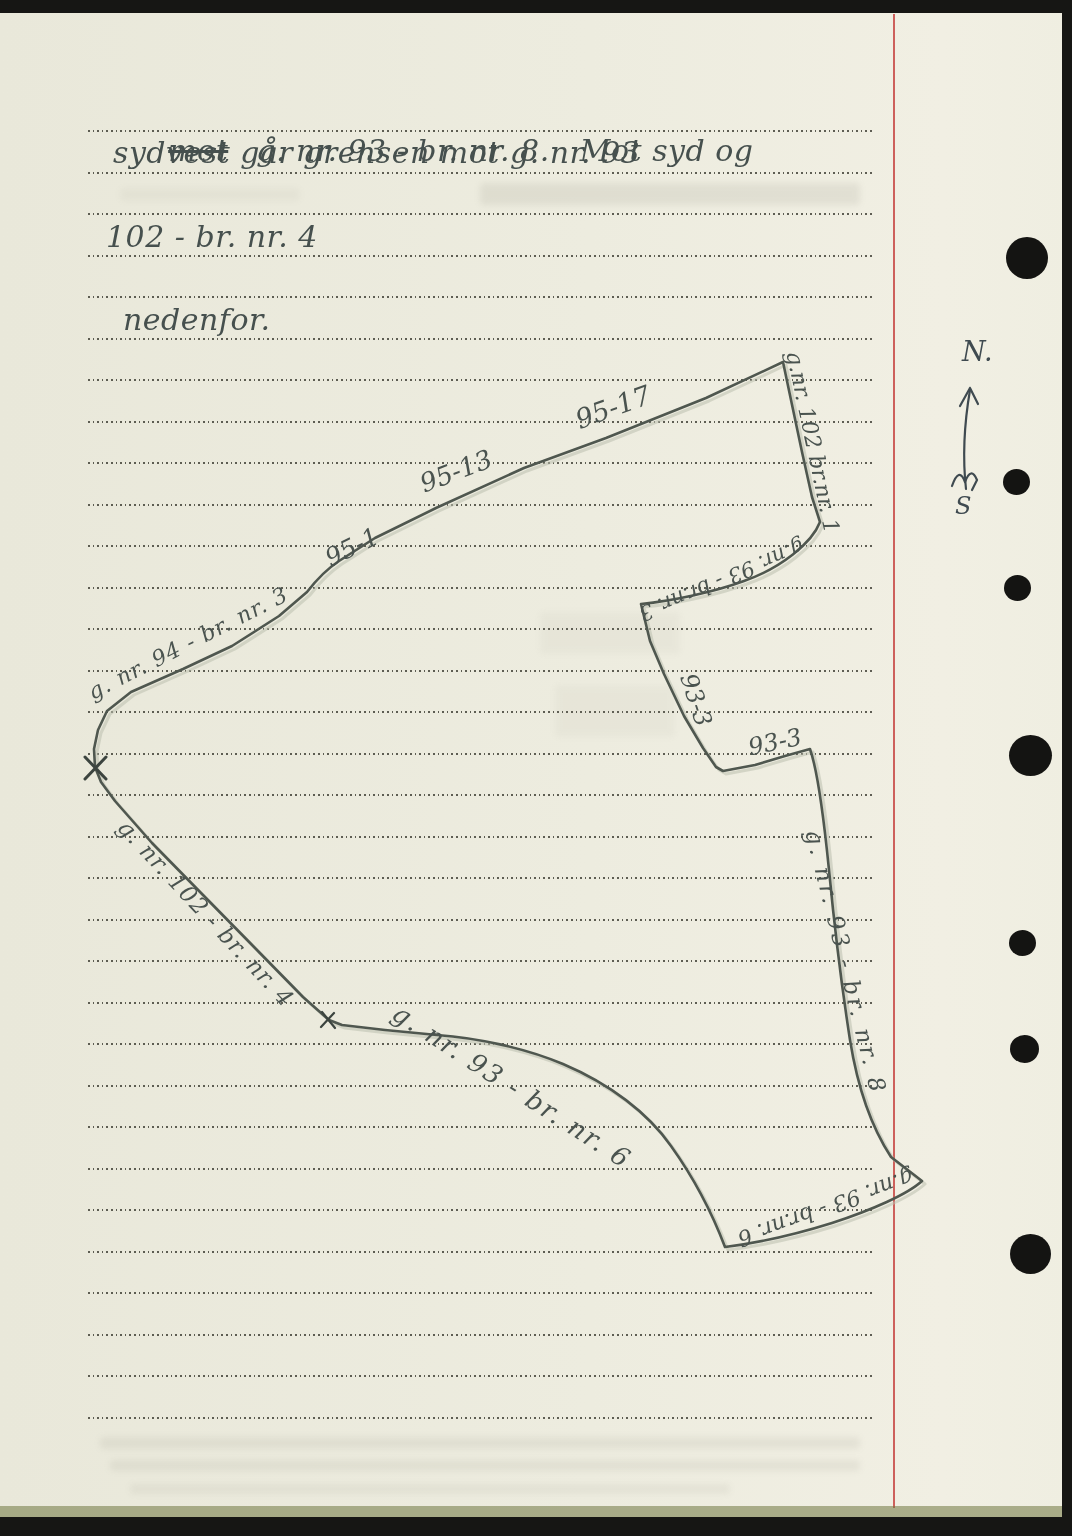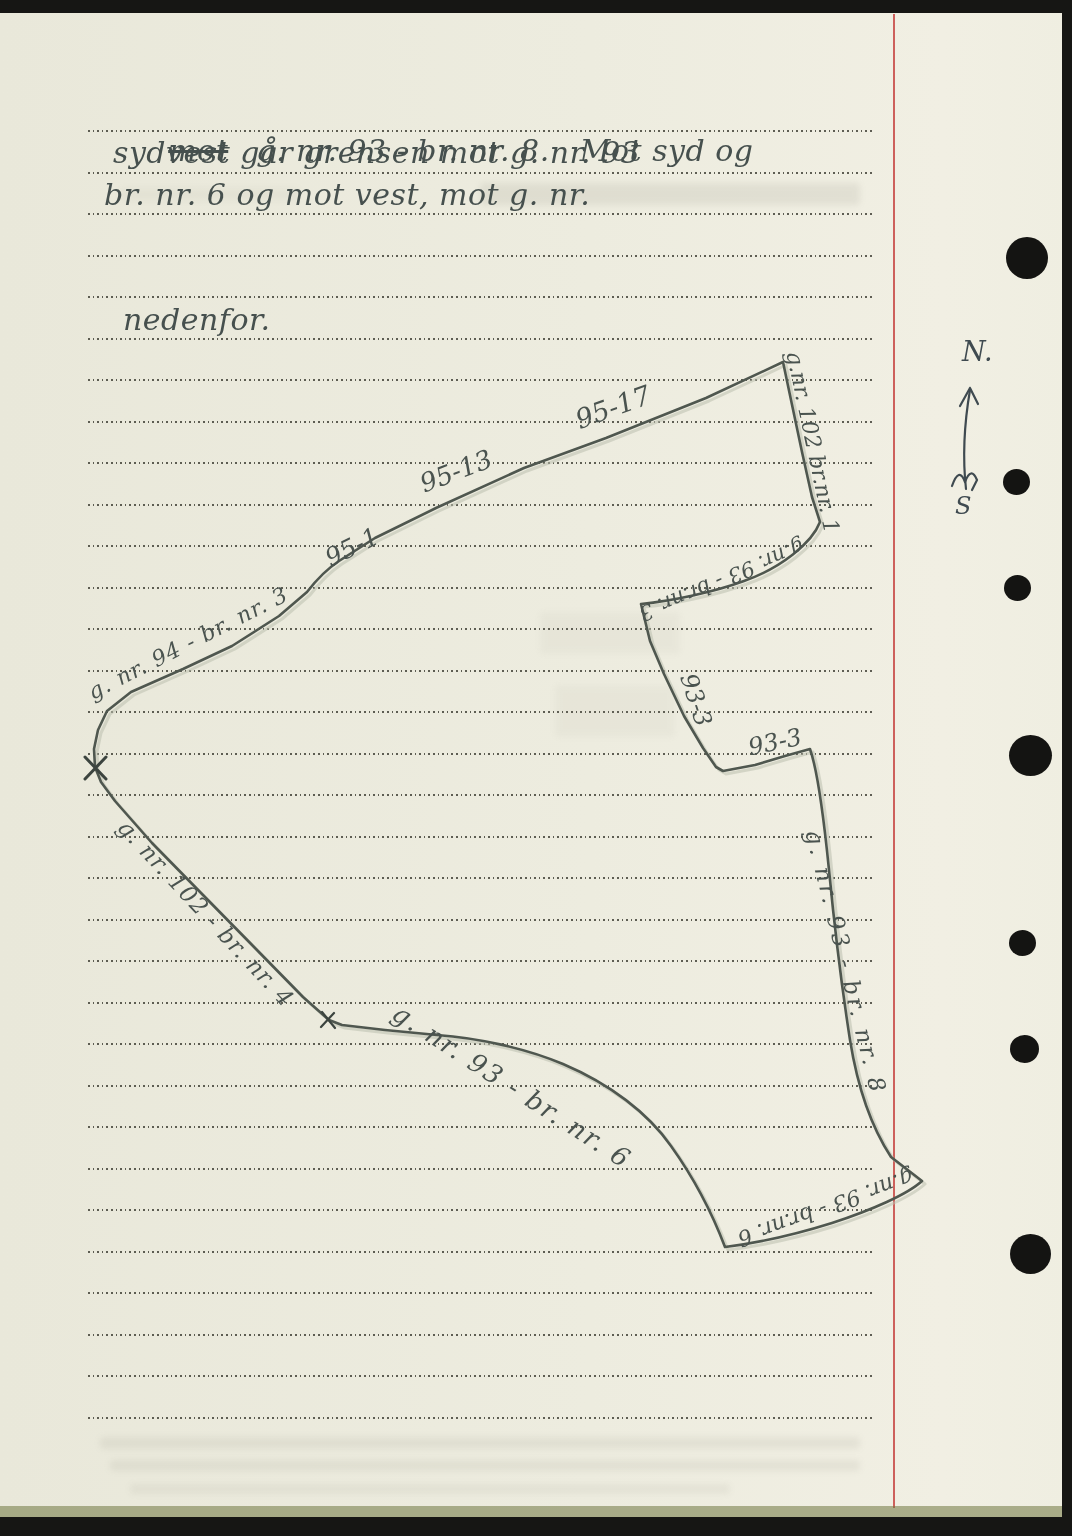--- a/index.html
+++ b/index.html
@@ -85,21 +85,21 @@
   <div class="smudge" style="left:100px;top:1437px;width:760px;height:12px;opacity:.12;"></div>
   <div class="smudge" style="left:110px;top:1460px;width:750px;height:11px;opacity:.12;"></div>
   <div class="smudge" style="left:130px;top:1484px;width:600px;height:10px;opacity:.10;"></div>
 
   <div class="margin-line"></div>
 
   <div class="hw" style="left:128px;top:94px;">
     <span class="strike">mot</span><span>g. nr. 93 - br. nr. 8.   Mot syd og</span>
   </div>
   <div class="hw" style="left:113px;top:134px;">sydvest går grensen mot g. nr. 93</div>
-  <div class="hw" style="left:104px;top:176px;">br. nr. 6 og mot vest, mot g. nr.</div>
+  <div class="hw" style="left:106px;top:218px;">102 - br. nr. 4</div>
   <div class="hw" style="left:123px;top:301px;">nedenfor.</div>
 
   <svg class="sketch" width="1072" height="1536" viewBox="0 0 1072 1536">
     <g fill="none" stroke-linecap="round" stroke-linejoin="round">
       <path transform="translate(3,3)" stroke="#bcbfae" stroke-width="3" opacity=".55" d="M783,362 L791,400 L802,452 L812,497 L820,522
            C812,543 781,568 744,581 C714,592 672,601 641,604
            L650,641 L664,674 L684,716 L703,748 L716,767 L723,771
            L755,765 L785,756 L810,749
            C817,769 824,820 829,870 C834,922 841,982 850,1040
            C858,1090 872,1128 891,1157 L922,1181

